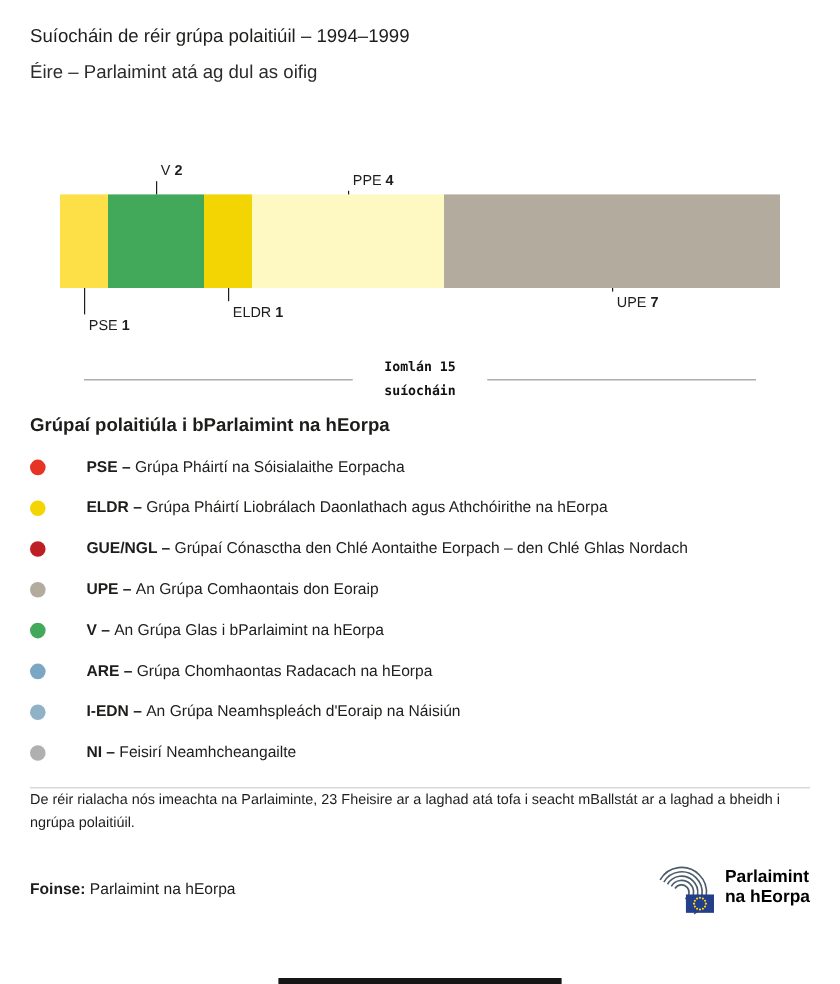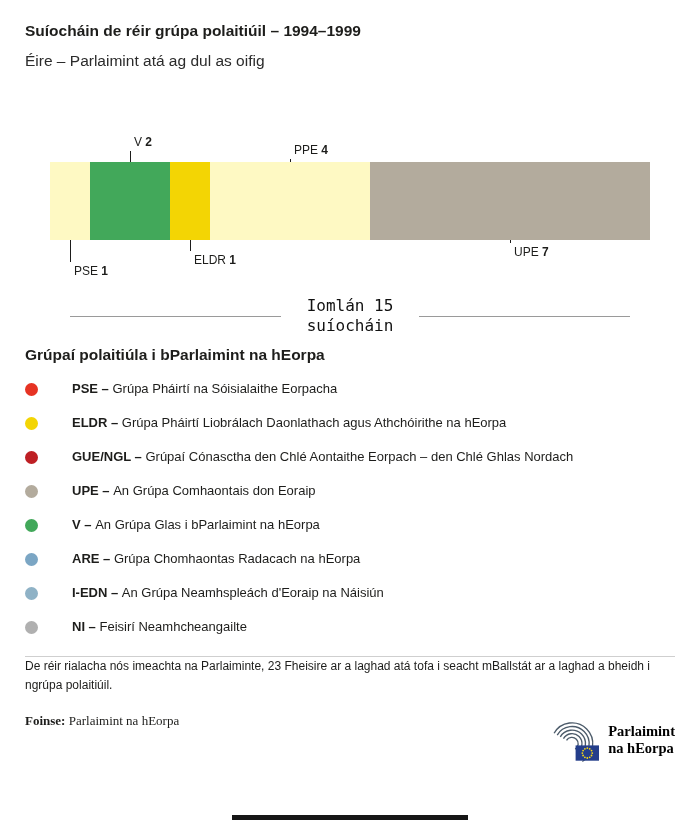--- a/index.html
+++ b/index.html
@@ -4,21 +4,21 @@
 <style>
   * { margin:0; padding:0; box-sizing:border-box; }
   html,body { background:#fff; }
   body {
     width:700px; height:820px;
     font-family:"Liberation Sans", sans-serif;
     color:#1d1d1b; position:relative; overflow:hidden;
   }
   .page { padding:22px 25px 0; height:100%; position:relative; }
 
-  .title { font-size:15.5px; font-weight:bold; line-height:18px; }
+  .title { font-size:15.5px; font-weight:normal; line-height:18px; }
   .subtitle { font-size:15.5px; font-weight:normal; color:#2b2b2b; margin-top:12px; line-height:18px; }
 
   
   .chart { margin:92px 25px 0; position:relative; }
   .bar { display:flex; height:78px; position:relative; }
   .segment { position:relative; height:100%; }
   .callout { position:absolute; left:50%; display:flex; flex-direction:column; align-items:flex-start; z-index:3; }
   .callout .line { width:1px; background:#1d1d1b; }
   .callout .lbl { font-size:12px; line-height:12px; white-space:nowrap; padding-left:4px; color:#1d1d1b; }
   .callout.above-1, .callout.above-2 { bottom:100%; }
@@ -29,53 +29,53 @@
   .callout.below-2 .line { height:11px; }
   .callout.below-3 .line { height:22px; }
   .callout.above-1 .lbl, .callout.above-2 .lbl { padding-bottom:3px; }
   .callout.below-1 .lbl, .callout.below-2 .lbl, .callout.below-3 .lbl { padding-top:3px; }
 
   
   .total-row { display:flex; align-items:center; margin:56px 45px 0 45px; }
   .rule { flex:1; height:1px; background:#9a9a9a; }
   .total-text {
     font-family:"DejaVu Sans Mono", monospace;
-    font-weight:normal; font-size:16px; line-height:20px;
+    font-weight:bold; font-size:11px; line-height:20px;
     text-align:center; padding:0 26px; color:#111;
   }
 
   
   .legend-heading { font-size:15.5px; font-weight:bold; margin-top:10px; line-height:18px; }
   .legend { list-style:none; margin-top:8px; }
   .legend li { display:flex; align-items:center; height:34px; }
   .dot { width:13px; height:13px; border-radius:50%; flex:0 0 13px; margin-right:14px; }
   .ltxt { font-size:13px; line-height:16px; color:#1d1d1b; }
   .ltxt b { font-weight:bold;padding-left:20px; }
 
   
   .divider { border:none; border-top:1px solid #cfcfcf; margin-top:12px; }
   .footnote { font-size:12px; line-height:19px; color:#1d1d1b; max-width:660px; }
-  .footer { display:flex; justify-content:space-between; margin-top:18px;font-family:Liberation Serif, serif; }
+  .footer { display:flex; justify-content:space-between; align-items:center; margin-top:18px; }
   .source { font-size:13px; }
   .source b { font-weight:bold; }
   .logo { display:flex; align-items:center; gap:7px; }
   .logo-text { font-weight:bold; font-size:14.5px; line-height:17px; color:#000000; display:flex; flex-direction:column; }
   .bottom-bar { position:absolute; bottom:0; left:232px; width:236px; height:5px; background:#161616; }
 </style>
 </head>
 <body>
 
 <div class="page">
 
   <h1 class="title">Suíocháin de réir grúpa polaitiúil – 1994–1999</h1>
   <h2 class="subtitle">Éire – Parlaimint atá ag dul as oifig</h2>
 
   <div class="chart">
     <div class="bar">
-        <div class="segment" style="width: 6.66667%; background: #fef9c3;">
+        <div class="segment" style="width: 6.66667%; background: #fde047;">
           <div class="callout below-3">
             <div class="line"></div>
             <div class="lbl"><span>PSE </span><b>1</b></div>
           </div>
         </div>
         <div class="segment" style="width: 13.3333%; background: rgb(66, 168, 90);">
           <div class="callout above-2">
             <div class="lbl"><span>V </span><b>2</b></div>
             <div class="line"></div>
           </div>

